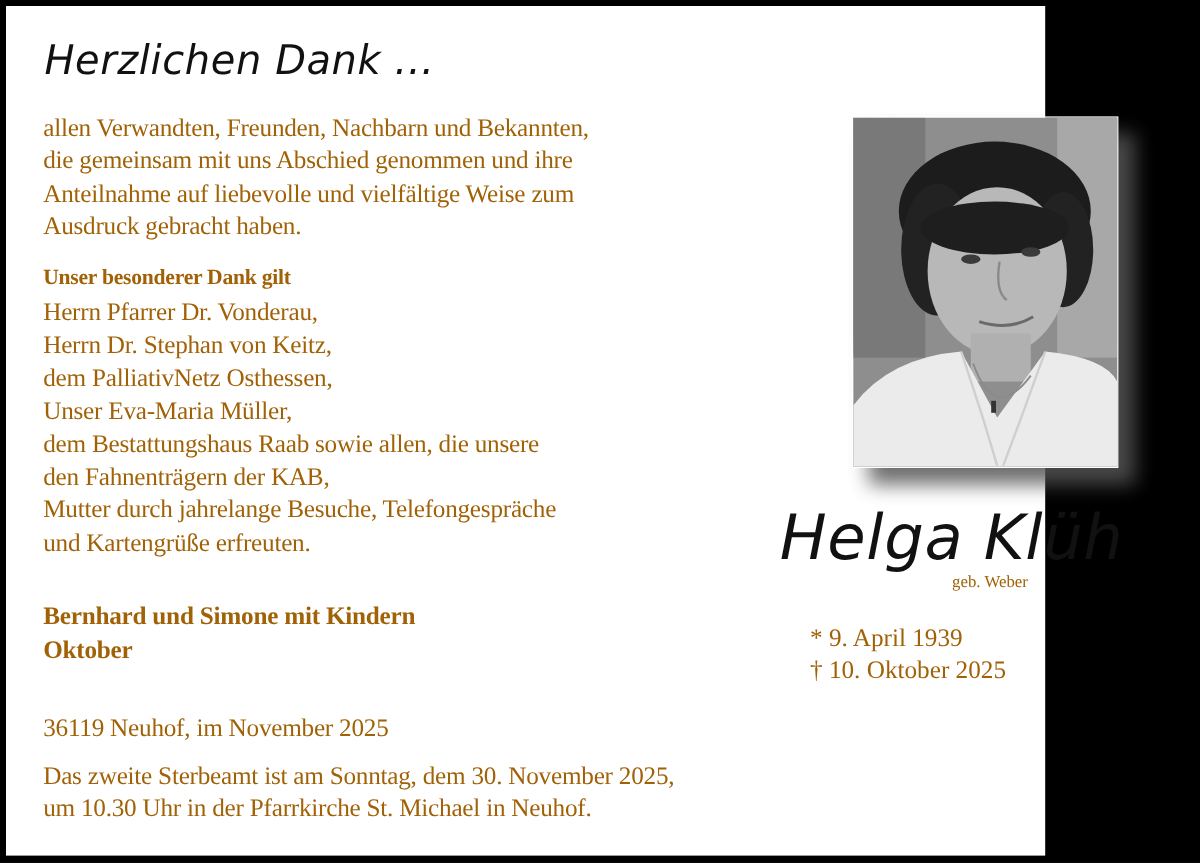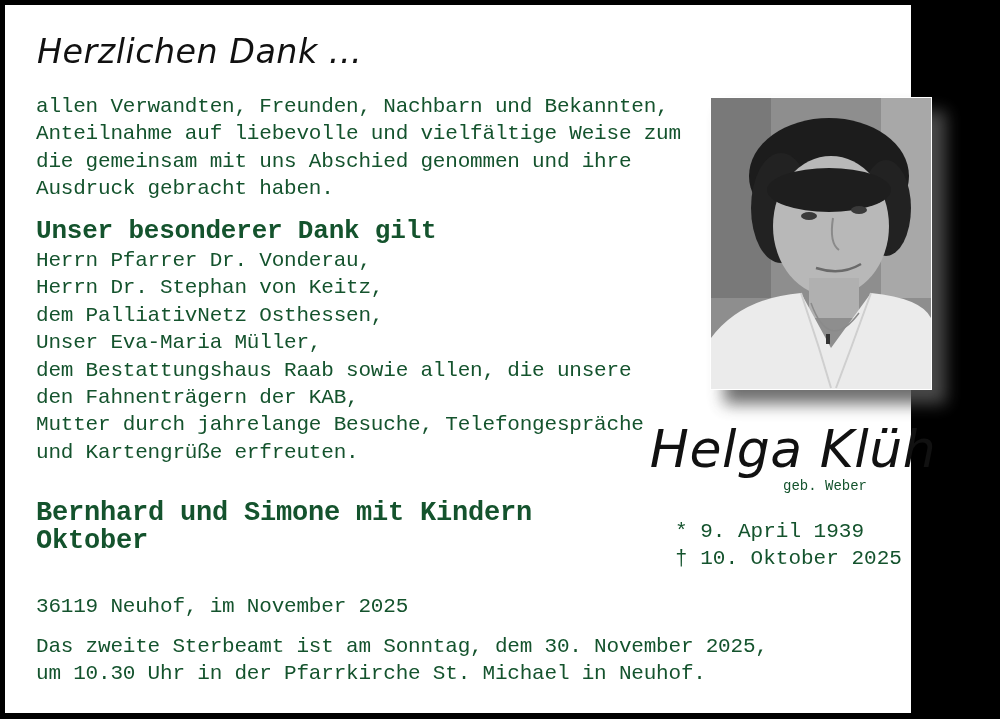--- a/index.html
+++ b/index.html
@@ -1,46 +1,45 @@
 <!DOCTYPE html>
 <html><head>
   <meta charset="utf-8">
   <style>
     html, body { margin: 0; padding: 0; background: #000; }
     body { width: 1000px; height: 719px; position: relative; overflow: hidden; }
     .frame {
       position: absolute; left: 5px; top: 5px; width: 866px; height: 708px;
       background: #ffffff;
-      padding-left: 40px;
     }
     .sans {
-      font-family: Liberation Mono, monospace;
-      color: #14532d;
+      font-family: Liberation Serif, serif;
+      color: #a16207;
     }
     .script {
       font-family: "DejaVu Sans", sans-serif;
       font-style: italic;
       color: #111;
       letter-spacing: 0.5px;
     }
     .heading {
       position: absolute; left: 32px; top: 26px;
       font-size: 34px; font-weight: normal;
       transform: scaleX(0.98); transform-origin: left;
     }
     .block {
       position: absolute; left: 31px; margin: 0;
       font-size: 21px; line-height: 27.4px;
       letter-spacing: -0.2px;
     }
     .block .line { display: block; white-space: nowrap; }
     .intro { top: 88px; }
-    .thanks-title { top: 213px; font-weight: bold; font-size: 26px; }
+    .thanks-title { top: 213px; font-weight: bold; font-size: 18px; }
     .thanks-list { top: 242px; }
-    .family { top: 494px; font-weight: bold; font-size: 27px; line-height: 28px; }
+    .family { top: 494px; font-weight: bold; font-size: 21px; line-height: 28px; }
     .place { top: 588px; }
     .service { top: 628px; }
 
     .photo-wrap { position: absolute; left: 705px; top: 92px; width: 222px; height: 293px; }
     .photo-shadow {
       position: absolute; left: 14px; top: 14px; width: 222px; height: 293px;
       background: #555; filter: blur(8px); opacity: 0.85;
     }
     .photo {
       position: absolute; left: 0; top: 0; width: 220px; height: 291px;
@@ -69,22 +68,22 @@
   </style>
 </head>
 <body>
 
 <div class="frame">
 
   <div class="heading script">Herzlichen Dank ...</div>
 
   <p class="block sans intro">
     <span class="line">allen Verwandten, Freunden, Nachbarn und Bekannten,</span>
+    <span class="line">die gemeinsam mit uns Abschied genommen und ihre</span>
     <span class="line">Anteilnahme auf liebevolle und vielfältige Weise zum</span>
-    <span class="line">die gemeinsam mit uns Abschied genommen und ihre</span>
     <span class="line">Ausdruck gebracht haben.</span>
   </p>
 
   <p class="block sans thanks-title">Unser besonderer Dank gilt</p>
 
   <p class="block sans thanks-list">
     <span class="line">Herrn Pfarrer Dr. Vonderau,</span>
     <span class="line">Herrn Dr. Stephan von Keitz,</span>
     <span class="line">dem PalliativNetz Osthessen,</span>
     <span class="line">Unser Eva-Maria Müller,</span>

